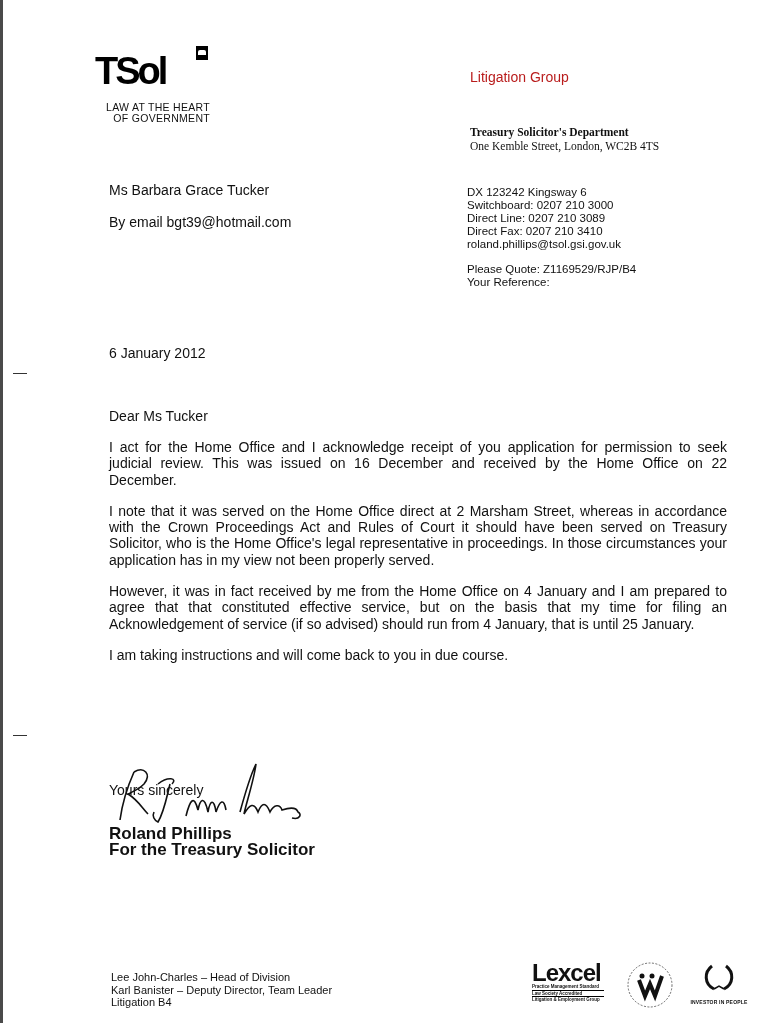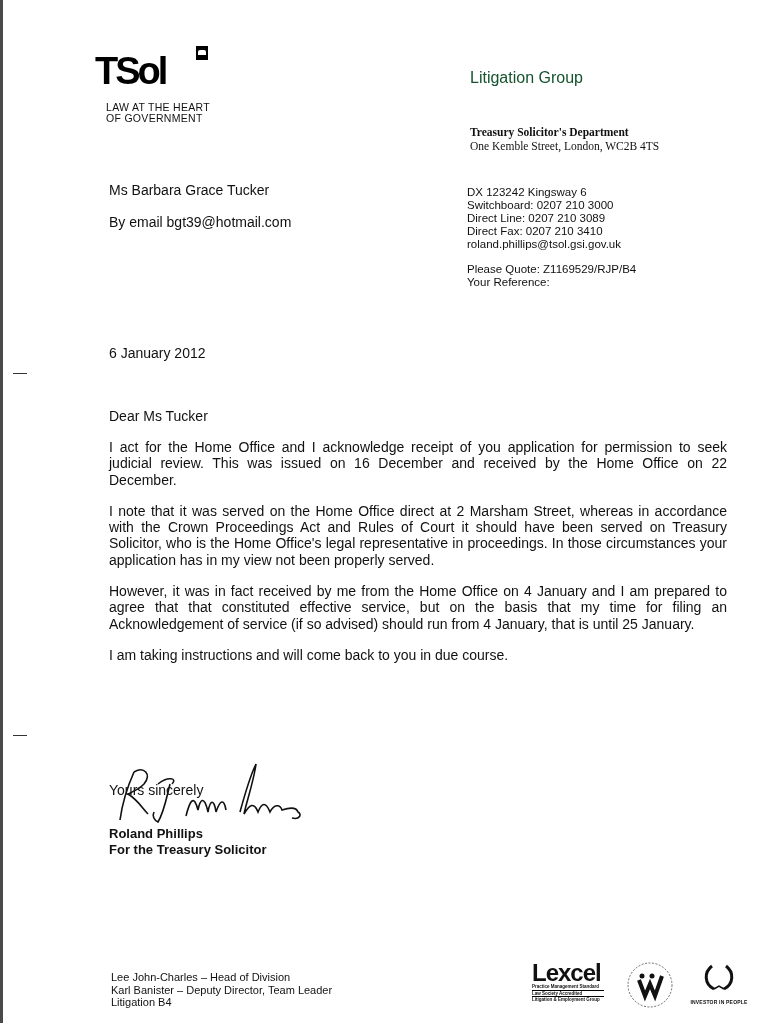--- a/index.html
+++ b/index.html
@@ -11,42 +11,42 @@
   .left-strip { position: absolute; left: 0; top: 0; width: 3px; height: 1023px; background: #4a4a4a; }
   .margin-mark { position: absolute; left: 13px; width: 14px; height: 1px; background: #333; }
   .abs { position: absolute; }
 
   
   .logo { left: 95px; top: 46px; }
   .logo-word { font-family: "Liberation Sans", sans-serif; font-weight: bold; font-size: 38px; line-height: 50px; letter-spacing: -3px; color: #000; display: flex; align-items: flex-end; }
   .logo-word .sol { position: relative; }
   .crown { position: absolute; left: 101px; top: 0px; width: 12px; height: 14px; background: #000; }
   .crown::after { content: ""; position: absolute; left: 2px; top: 4px; width: 8px; height: 5px; background: #fff; border-radius: 2px 2px 0 0; }
-  .logo-tag { font-size: 10.5px; line-height: 11px; letter-spacing: 0.3px; margin-top: 6px; margin-left: 11px; color: #111; }
+  .logo-tag { font-size: 10.5px; line-height: 11px; letter-spacing: 0.3px; margin-top: 6px; margin-left: 11px; color: #111; text-align: right; }
 
-  .litigation { left: 470px; top: 69px; font-size: 16px; color: #14532d; }
+  .litigation { left: 470px; top: 69px; font-size: 14px; color: #b91c1c; }
   .dept { left: 470px; top: 125px; font-size: 11.5px; line-height: 14px; font-family: Liberation Serif, serif; }
   .dept .b { font-weight: bold; }
 
   .recipient { left: 109px; top: 182px; font-size: 14px; line-height: 17px; }
   .recipient div + div { margin-top: 15px; }
 
   .contact { left: 467px; top: 186px; font-size: 11.5px; line-height: 13px; }
   .contact .gap { height: 12px; }
 
   .date { left: 109px; top: 345px; font-size: 14px; }
   .salutation { left: 109px; top: 408px; font-size: 14px; }
 
   .body-block { left: 109px; top: 439px; width: 618px; font-size: 14px; line-height: 16.3px; }
   .subject { font-weight: bold; text-align: justify; text-align-last: left; margin-bottom: 16px; }
   .para { text-align: justify; margin: 0 0 15px 0; }
 
   .closing { left: 109px; top: 748px; font-size: 14px; margin-top: 34px; }
   .signature { left: 112px; top: 760px; }
-  .signer { left: 109px; top: 826px; font-size: 13px; font-weight: bold; line-height: 16px; }
+  .signer { left: 109px; top: 826px; font-size: 17px; font-weight: bold; line-height: 16px; }
 
   .footer { left: 111px; top: 971px; font-size: 11px; line-height: 12.5px; }
 
   .lexcel { left: 532px; top: 962px; width: 72px; }
   .lexcel .word { font-size: 24px; line-height: 22px; font-weight: bold; letter-spacing: -1px; }
   .lexcel .small { font-size: 4.5px; line-height: 5.5px; font-weight: bold; }
   .lexcel .rule { border-top: 1px solid #000; }
   .disabled-logo { left: 625px; top: 960px; width: 50px; height: 50px; }
   .iip { left: 686px; top: 962px; width: 66px; text-align: center; }
   .iip .label { font-size: 5px; font-weight: bold; letter-spacing: 0.2px; margin-top: 3px; }

